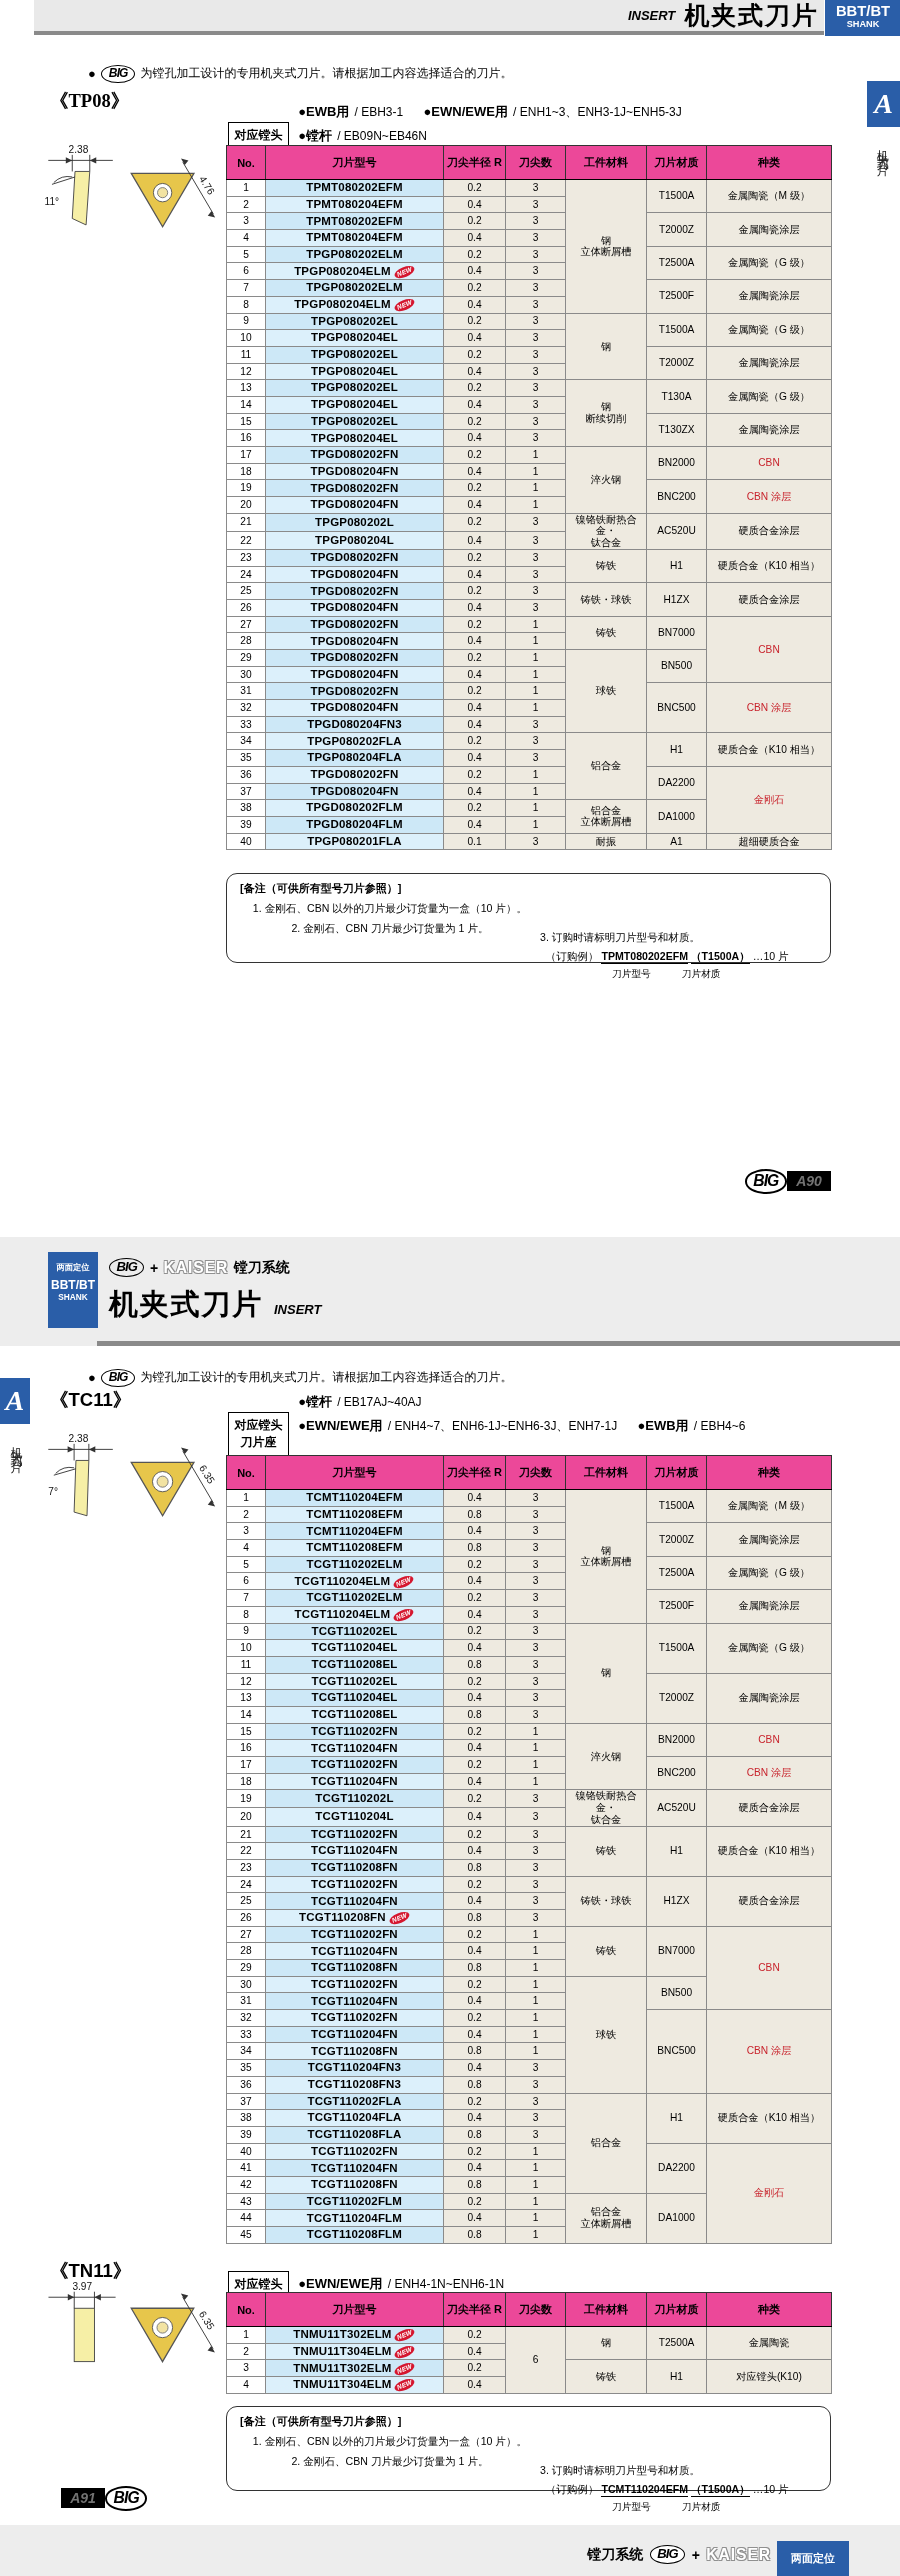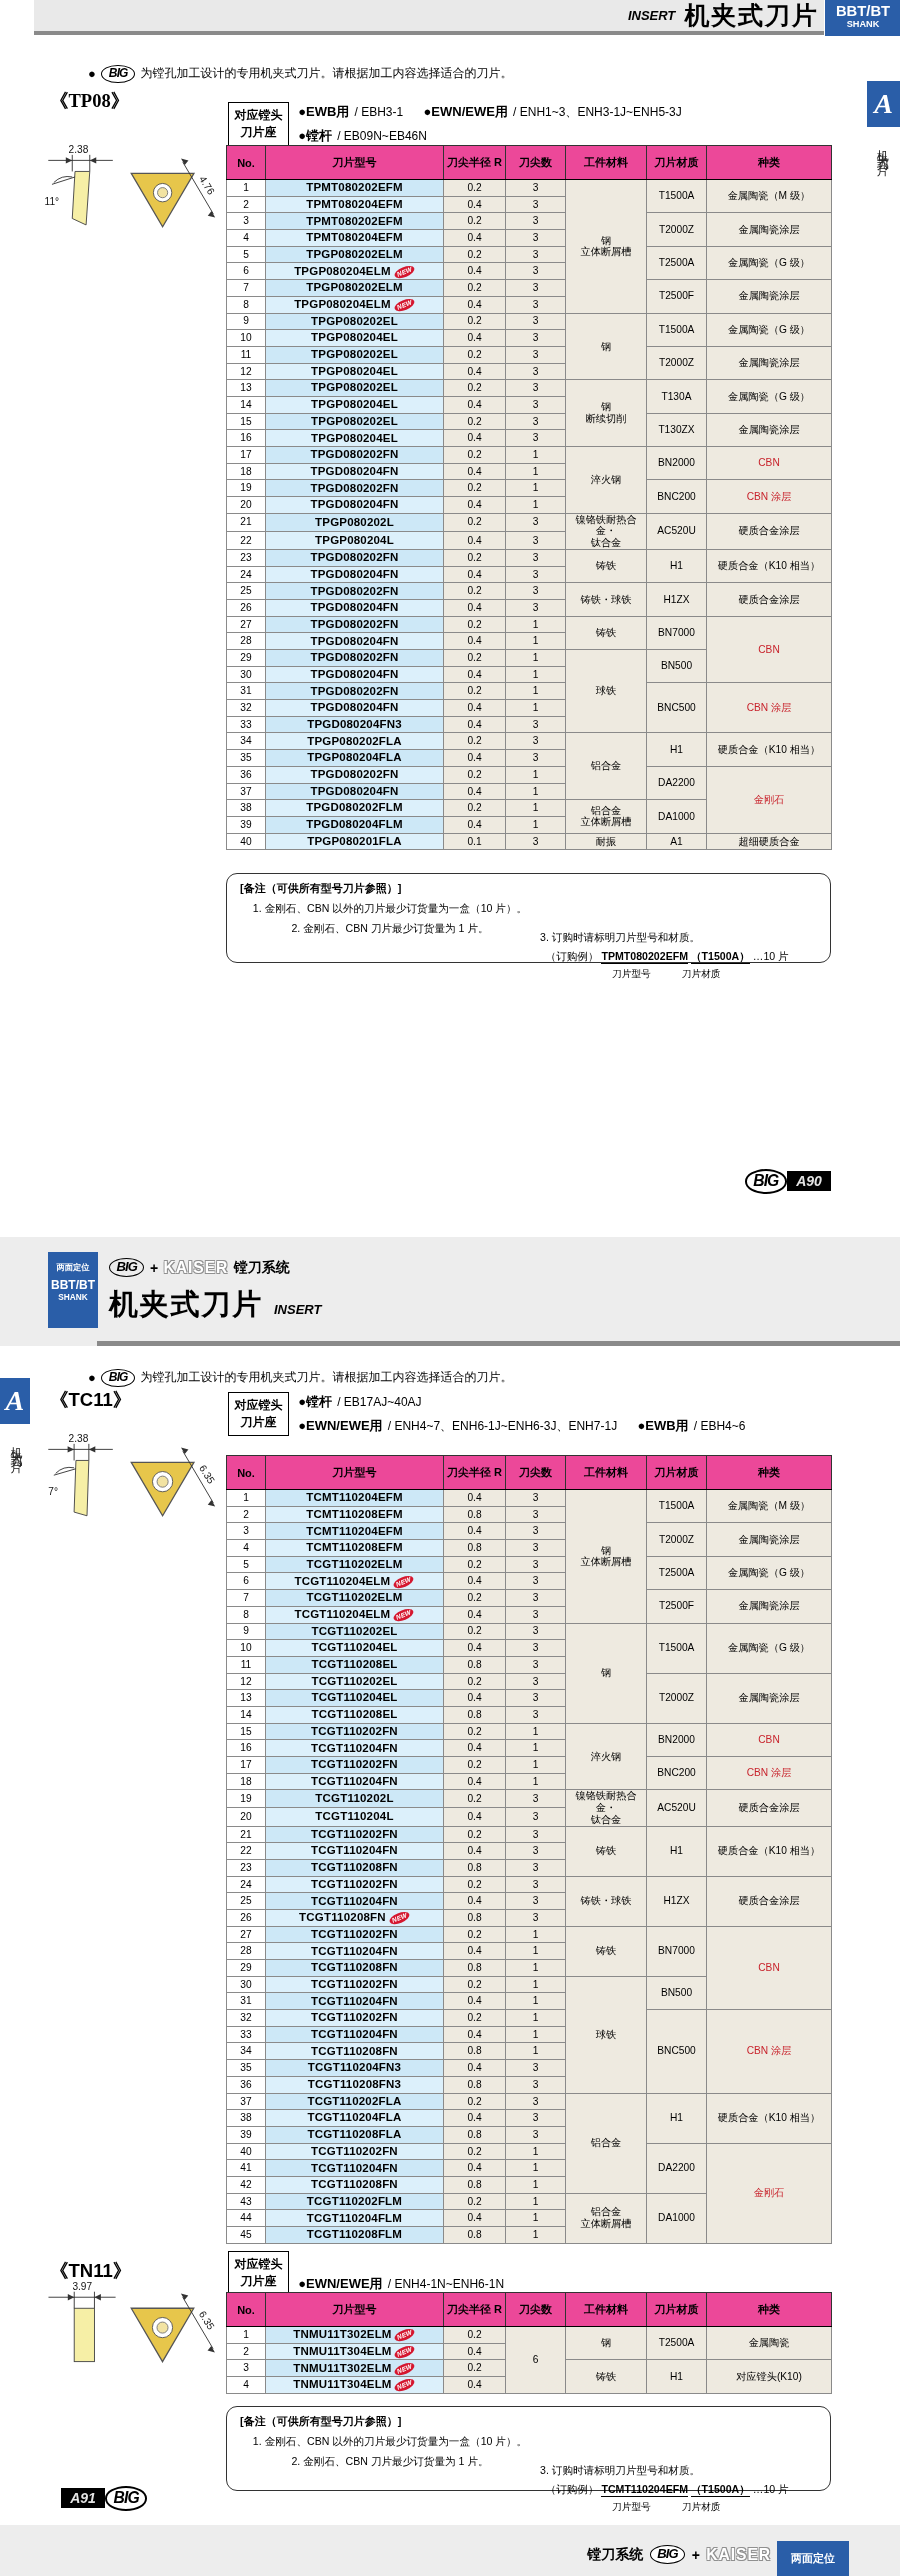--- a/index.html
+++ b/index.html
@@ -40,21 +40,21 @@
   .d-tp08{top:140px;}
   .d-tc11{top:1429px;}
   .d-tn11{top:2277px;}
   .dimtxt{font-size:11px;fill:#111;font-family:"Liberation Sans",sans-serif;}
   
   .holder{position:absolute;display:flex;align-items:flex-start;gap:9.2px;}
   .h-tp08{left:228px;top:102px;}
   .h-tc11{left:228px;top:1392px;}
   .h-tn11{left:228px;top:2251px;}
   .holder-box{border:1.8px solid #000;background:#fff;text-align:center;font-size:12px;font-weight:bold;
-              padding:3.7px 5.5px;line-height:1.45;white-space:nowrap;}
+              padding:3.7px 5.5px;line-height:1.45;white-space:nowrap;margin-top:20px;}
   .holder-lines{padding-top:0.9px;}
   .holder-line{margin-bottom:6.5px;white-space:nowrap;}
   .holder-line b{font-size:13px;margin-right:1.8px;}
   .holder-line b + span{font-size:12px;margin-right:20.3px;}
   
   table.itable{position:absolute;border-collapse:collapse;border:1.8px solid #000;table-layout:fixed;}
   .tb-tp08{left:226px;top:145px;}
   .tb-tc11{left:226px;top:1455px;}
   .tb-tn11{left:226px;top:2292px;}
   .itable th{background:#ec4899;border:0.9px solid #333;border-bottom:1.8px solid #000;
@@ -80,21 +80,21 @@
   .notes-left{width:52%;text-align:center;}
   .notes-left div{margin-bottom:6.5px;}
   .notes-right{width:48%;margin-top:29px;}
   .order-line{margin-top:5.5px;margin-left:5.5px;}
   .ulined{border-bottom:1.4px solid #000;padding-bottom:0.9px;font-weight:bold;}
   .order-labels{margin-left:72px;margin-top:3.7px;font-size:9.7px;display:flex;gap:31px;}
   
   .pgnum{position:absolute;display:flex;align-items:center;gap:0;}
   .pg1{right:69px;top:1169px;}
   .pg2{left:61px;top:2486px;text-align:center;}
-  .pgbox{background:#000;color:#e5e5e5;font-weight:bold;font-style:italic;font-size:14px;
+  .pgbox{background:#000;color:#737373;font-weight:bold;font-style:italic;font-size:14px;
          padding:2.8px 9.2px;line-height:1;}
   .pgnum .biglogo{font-size:15.7px;border-width:2.8px;background:#fff;}
   
   .band2{position:absolute;left:0;top:1237px;width:900px;height:109px;background:#ededed;}
   .band2-rule{position:absolute;left:97px;right:0;bottom:0;height:4.6px;background:#8a8a8a;}
   .badge2{position:absolute;left:48px;top:1252px;width:50px;height:76px;background:#2a5ea8;color:#fff;
           text-align:center;box-sizing:border-box;padding-top:11px;line-height:1.2;}
   .badge2 .s{font-size:8.3px;font-weight:bold;}
   .badge2 .m{font-size:12px;font-weight:bold;margin-top:5.5px;}
   .brandline{position:absolute;left:109px;top:1258px;display:flex;align-items:center;gap:5.5px;font-size:14px;}

